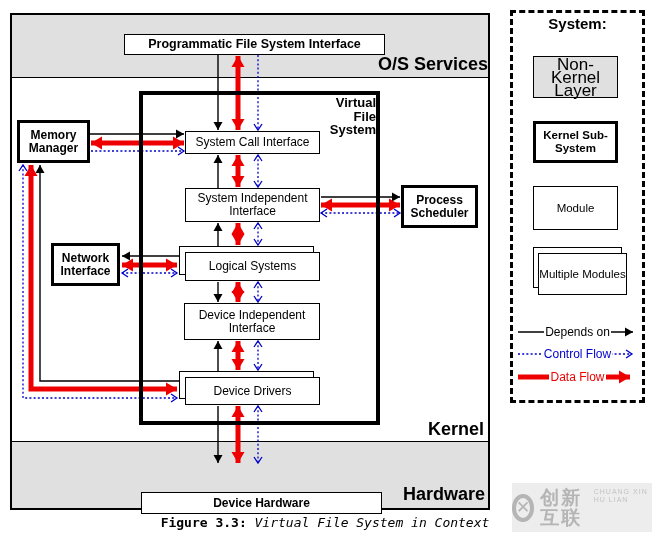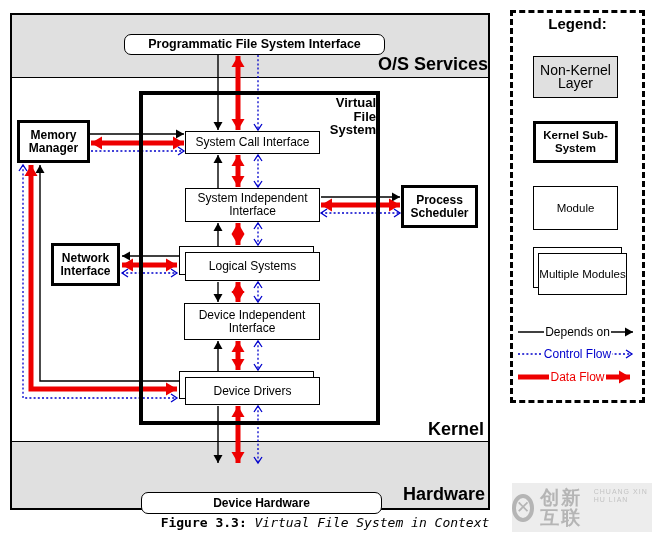--- a/index.html
+++ b/index.html
@@ -9,21 +9,21 @@
   
   .outer{border:2px solid #000;background:#fff;}
   .band{background:var(--band-gray,#e0e0e0);}
   
   #arrows{position:absolute;left:0;top:0;z-index:1;}
   
   .b{position:absolute;box-sizing:border-box;z-index:2;background:#fff;border:1px solid #000;
      display:flex;align-items:center;justify-content:center;text-align:center;
      font-size:12px;line-height:13px;white-space:pre-line;}
   .thk{border-width:3px;font-weight:bold;}
-  .bold{font-weight:bold;border-radius:7px;}
+  .bold{font-weight:bold;}
   .vfs{background:transparent;border:4px solid #000;}
   .lbl{position:absolute;z-index:2;font-weight:bold;white-space:pre-line;}
   .bandlbl{font-size:18px;letter-spacing:0px;}
   .legend{border:3px dashed #000;background:transparent;z-index:2;}
   .leglbl{position:absolute;z-index:2;font-size:12px;font-weight:normal;text-align:center;}
   .leglbl span{background:#fff;padding:0 1px;}
   .blue{color:var(--control-flow,#0000cc);}
   .red{color:var(--data-flow,#ee0000);}
   .caption{position:absolute;left:0;top:515px;width:650px;text-align:center;z-index:2;
            font-family:"DejaVu Sans Mono","Liberation Mono",monospace;font-size:13px;}
@@ -157,22 +157,22 @@
   <div class="b" style="left:185px;top:188px;width:135px;height:34px;">System Independent Interface</div>
   <div class="b" style="left:179px;top:246px;width:135px;height:29px;"></div>
   <div class="b" style="left:185px;top:252px;width:135px;height:29px;">Logical Systems</div>
   <div class="b" style="left:184px;top:303px;width:136px;height:37px;">Device Independent Interface</div>
   <div class="b" style="left:179px;top:371px;width:135px;height:28px;"></div>
   <div class="b" style="left:185px;top:377px;width:135px;height:28px;">Device Drivers</div>
 
   <div class="b bold" style="left:141px;top:492px;width:241px;height:22px;">Device Hardware</div>
 
   <div class="abs legend" style="left:510px;top:10px;width:135px;height:393px;"></div>
-  <div class="lbl" style="left:510px;top:15px;width:135px;text-align:center;font-size:15px;">Legend:</div>
-  <div class="b" style="left:533px;top:56px;width:85px;height:42px;background:var(--band-gray,#e0e0e0);font-size:14px;">Non-Kernel Layer</div>
+  <div class="lbl" style="left:510px;top:15px;width:135px;text-align:center;font-size:15px;">System:</div>
+  <div class="b" style="left:533px;top:56px;width:85px;height:42px;background:var(--band-gray,#e0e0e0);font-size:17px;">Non-Kernel Layer</div>
   <div class="b" style="left:533px;top:121px;width:85px;height:42px;border-width:3.5px;font-weight:bold;font-size:11.5px;">Kernel Sub-System</div>
   <div class="b" style="left:533px;top:186px;width:85px;height:44px;font-size:11.5px;">Module</div>
   <div class="b" style="left:533px;top:247px;width:89px;height:41px;"></div>
   <div class="b" style="left:538px;top:253px;width:89px;height:42px;font-size:11.5px;">Multiple Modules</div>
   <div class="leglbl" style="left:512px;top:325px;width:131px;"><span>Depends on</span></div>
   <div class="leglbl blue" style="left:512px;top:347px;width:131px;"><span>Control Flow</span></div>
   <div class="leglbl red" style="left:512px;top:370px;width:131px;"><span>Data Flow</span></div>
 
   <div class="caption">
     <span class="cap-prefix">Figure 3.3:</span><span class="cap-title"> Virtual File System in Context</span>

